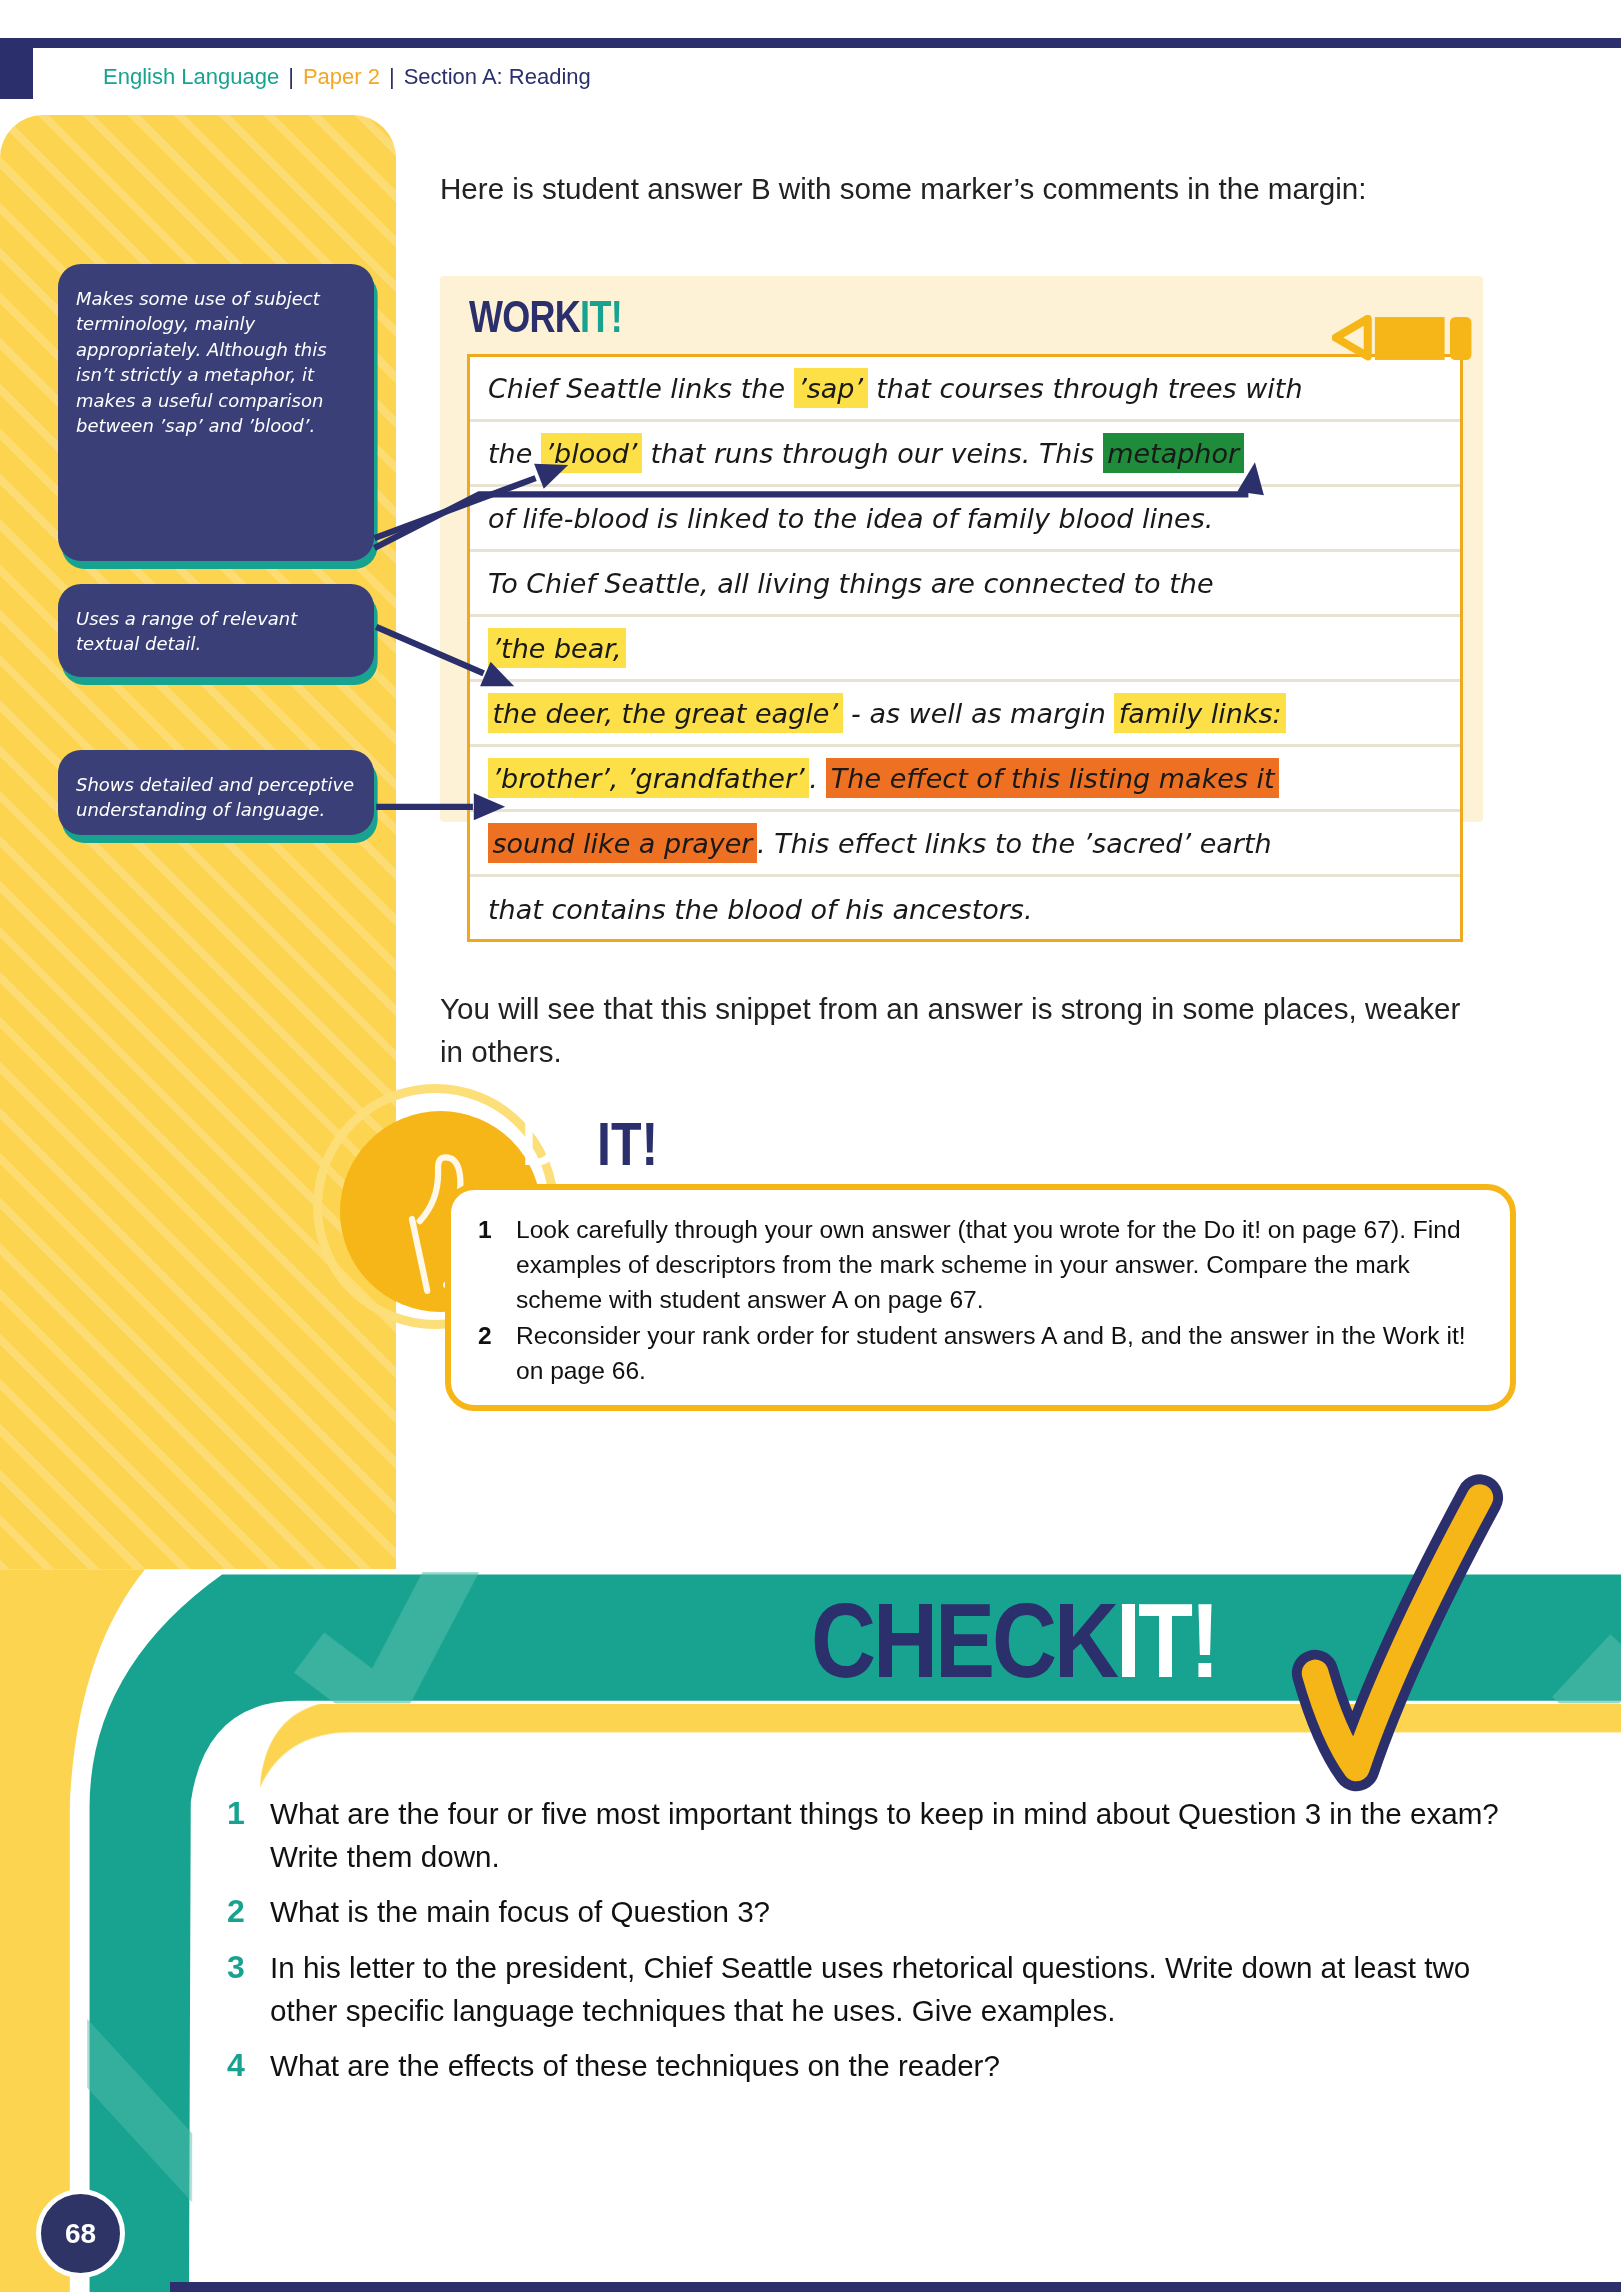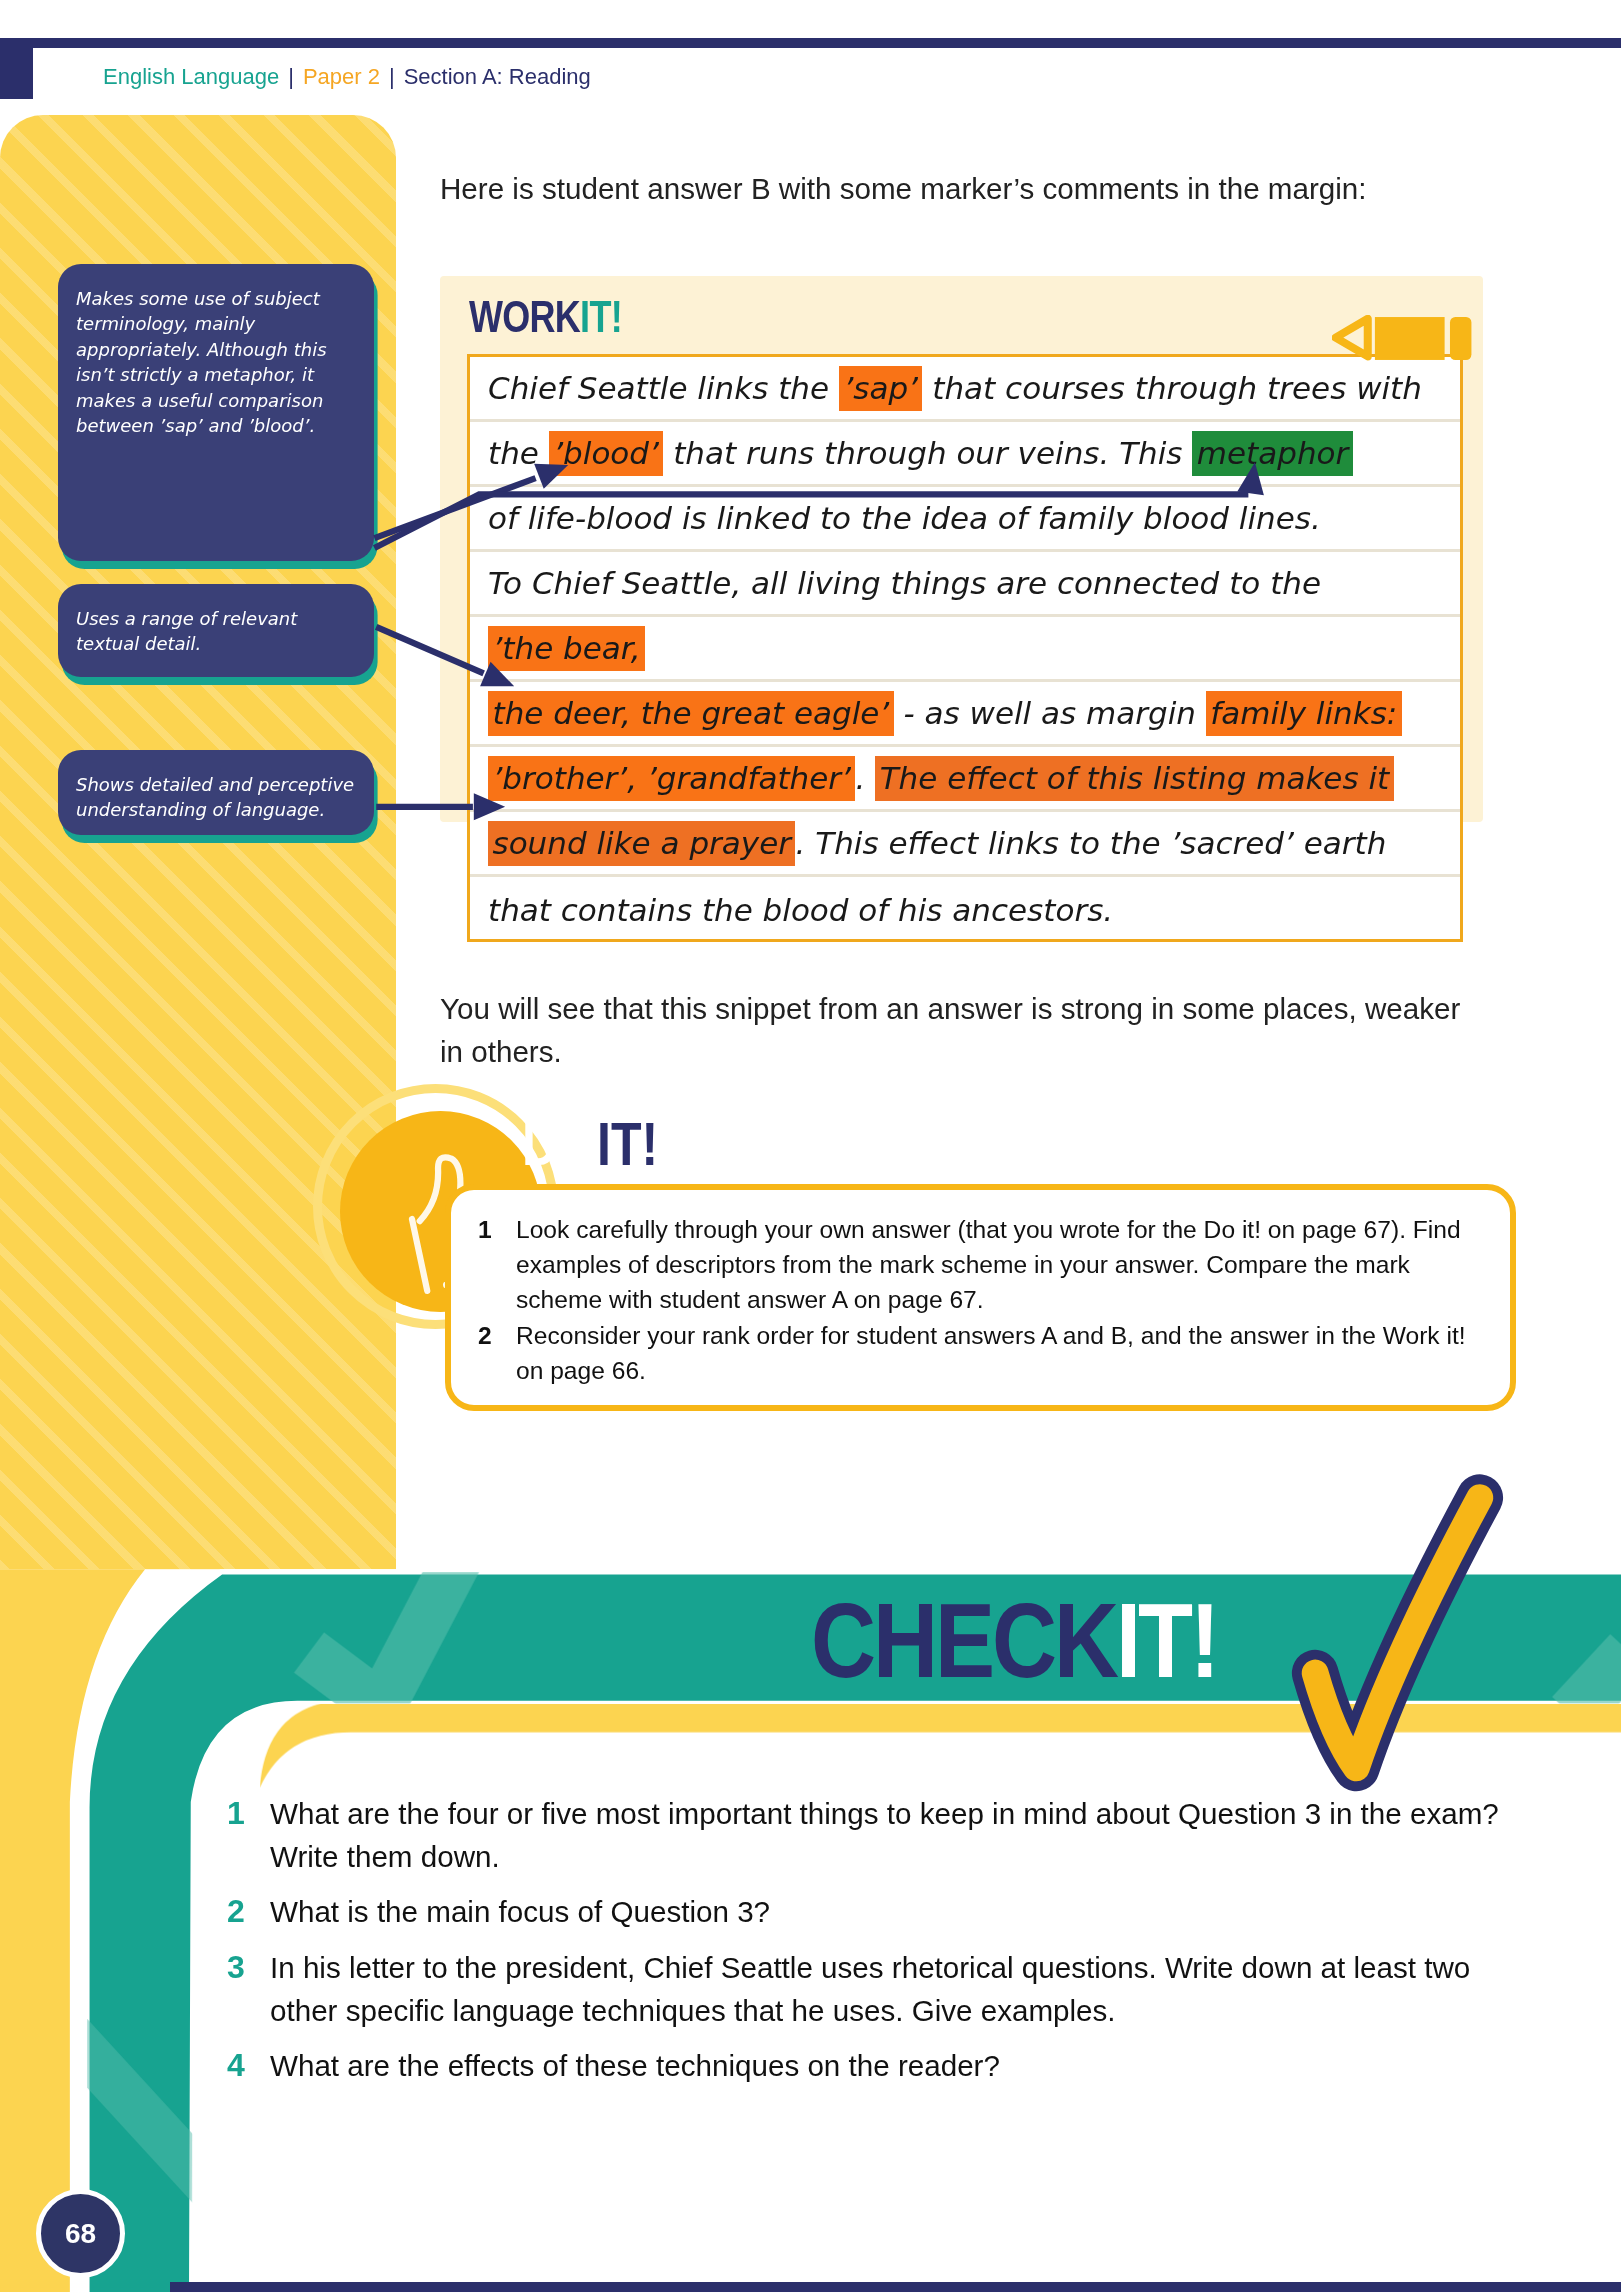--- a/index.html
+++ b/index.html
@@ -34,24 +34,24 @@
 
   
   .work-box{position:absolute;left:440px;top:276px;width:1043px;height:546px;background:#fdf2d5;border-radius:4px;}
   .box-title{font-weight:bold;line-height:1;transform-origin:left top;white-space:nowrap;}
   .work-title{position:absolute;left:29px;top:18px;font-size:45px;letter-spacing:-0.9px;transform:scaleX(.8);}
   .t-navy{color:#2b2f6b;} .t-teal{color:#17a390;} .t-white{color:#fff;}
   .work-inner{position:absolute;left:27px;top:78px;width:996px;height:588px;background:#fff;
     border:3.6px solid #f0a81d;box-sizing:border-box;}
   .ans-line{height:65px;display:flex;align-items:center;padding-left:18px;box-sizing:border-box;
     border-bottom:3.6px solid #e8e2d3;white-space:pre;
-    font-family:"DejaVu Sans",sans-serif;font-style:italic;font-size:31px;color:#191919;}
+    font-family:"DejaVu Sans",sans-serif;font-style:italic;font-size:27px;color:#191919;}
   .ans-line:last-child{border-bottom:none;}
   .hl{padding:4.5px 4.5px;}
-  .hl-blue{background:#f97316;}
+  .hl-blue{background:#fde047;}
   .hl-green{background:#1f8c3b;}
   .hl-orange{background:#ee7023;}
 
   .pencil{position:absolute;left:892px;top:39px;}
 
   .arrows{position:absolute;left:0;top:0;width:1621px;height:985px;pointer-events:none;}
 
   
   .doit-ring{position:absolute;left:313px;top:1084px;width:245px;height:245px;border:9px solid #fcdf79;
     border-radius:50%;box-sizing:border-box;}

